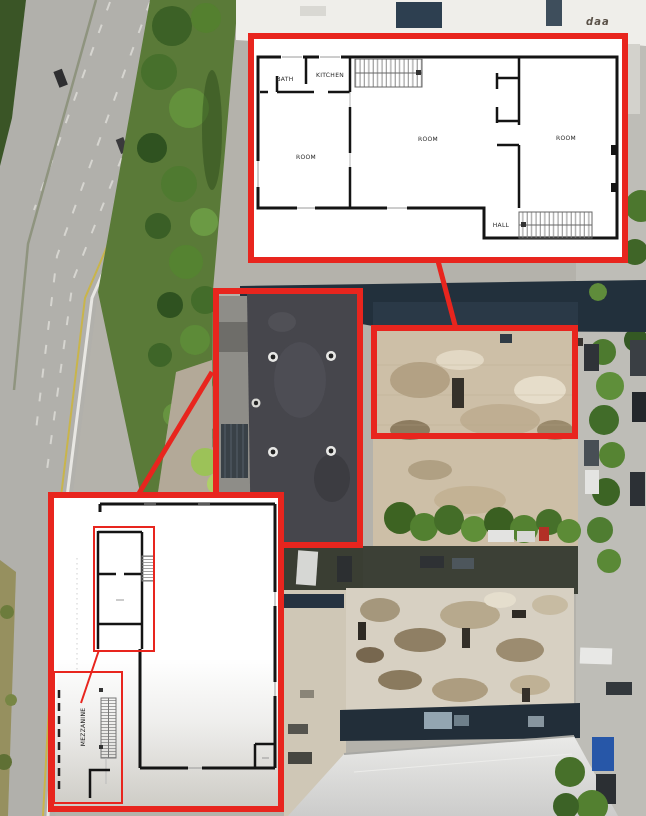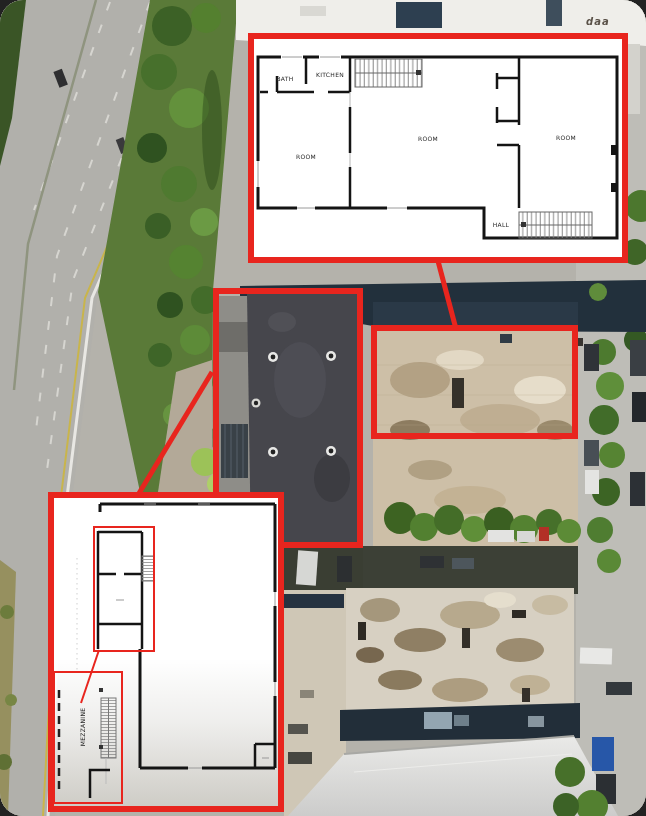--- a/index.html
+++ b/index.html
@@ -1,21 +1,20 @@
 <!DOCTYPE html>
 <html style="--accent: #e8251e;"><head>
 <meta charset="utf-8">
 <style>
   :root{ --accent:#e8251e; }
   html,body{margin:0;padding:0;background:#222;}
   .stage{
     position:relative; width:646px; height:816px; overflow:hidden;
     font-family:"DejaVu Sans","Liberation Sans",sans-serif;
     background:#b4b2ab;
-    border-radius:23px;
   }
   .stage svg{display:block;}
   .photo{position:absolute;left:0;top:0;}
   .roof-text{
     position:absolute;left:586px;top:16px;
     font-size:10px;font-weight:700;font-style:italic;
     color:#5a5148;letter-spacing:1px;
   }
   .hl-box{position:absolute;border:6px solid var(--accent);box-sizing:border-box;}
   .hl-left{left:213px;top:288px;width:150px;height:260px;}

